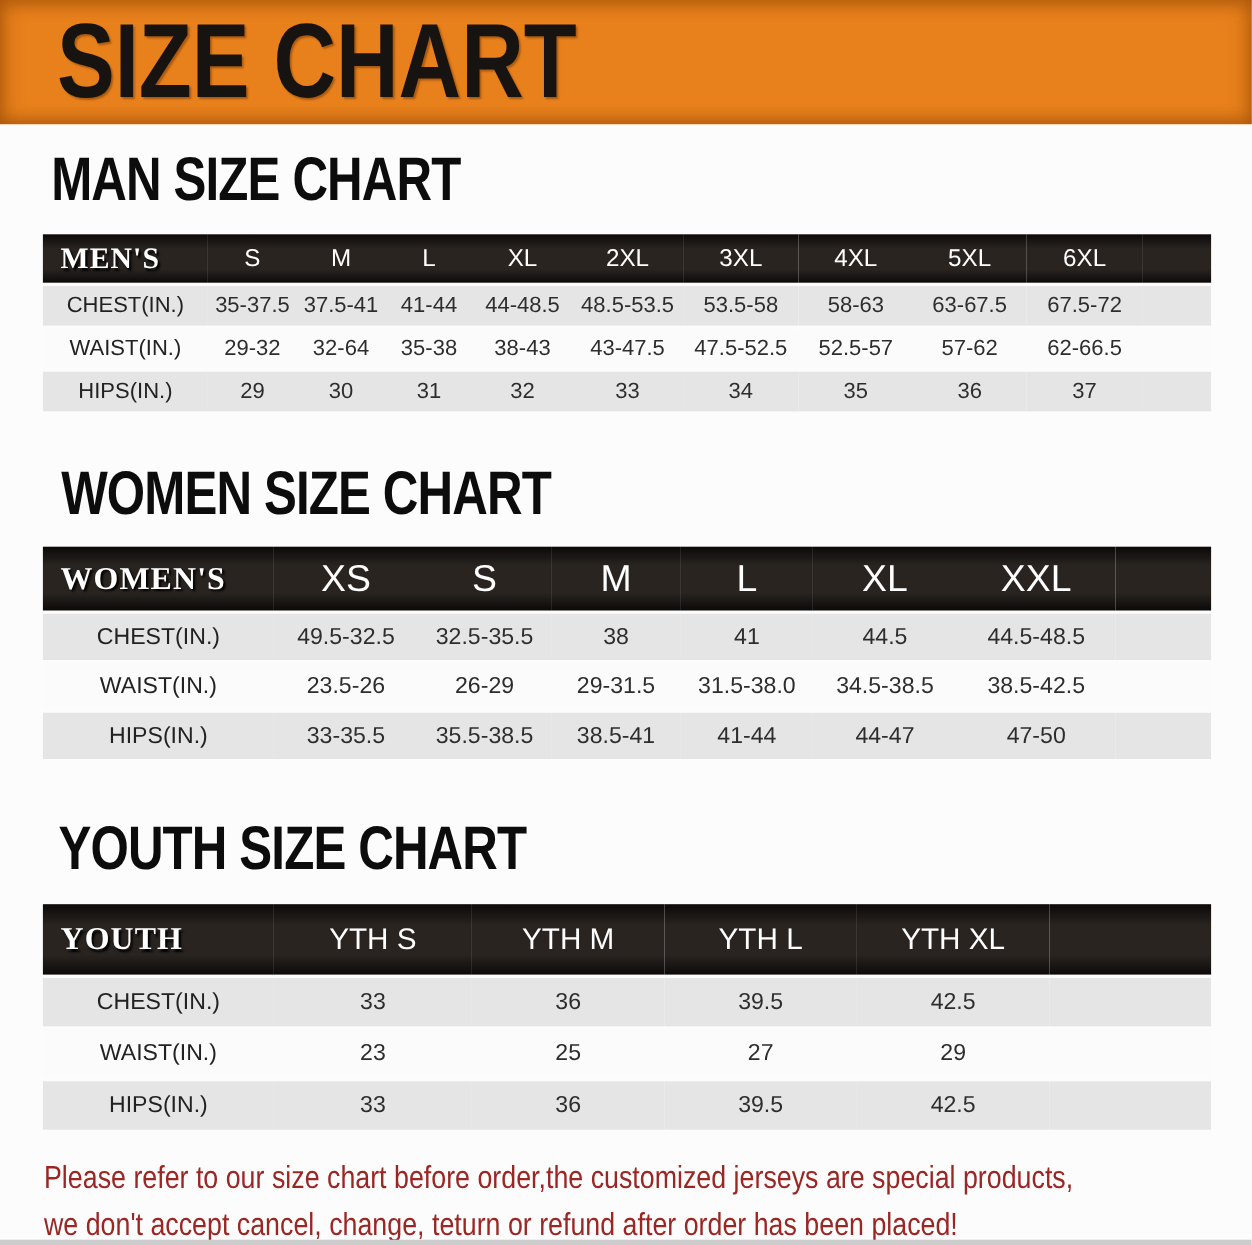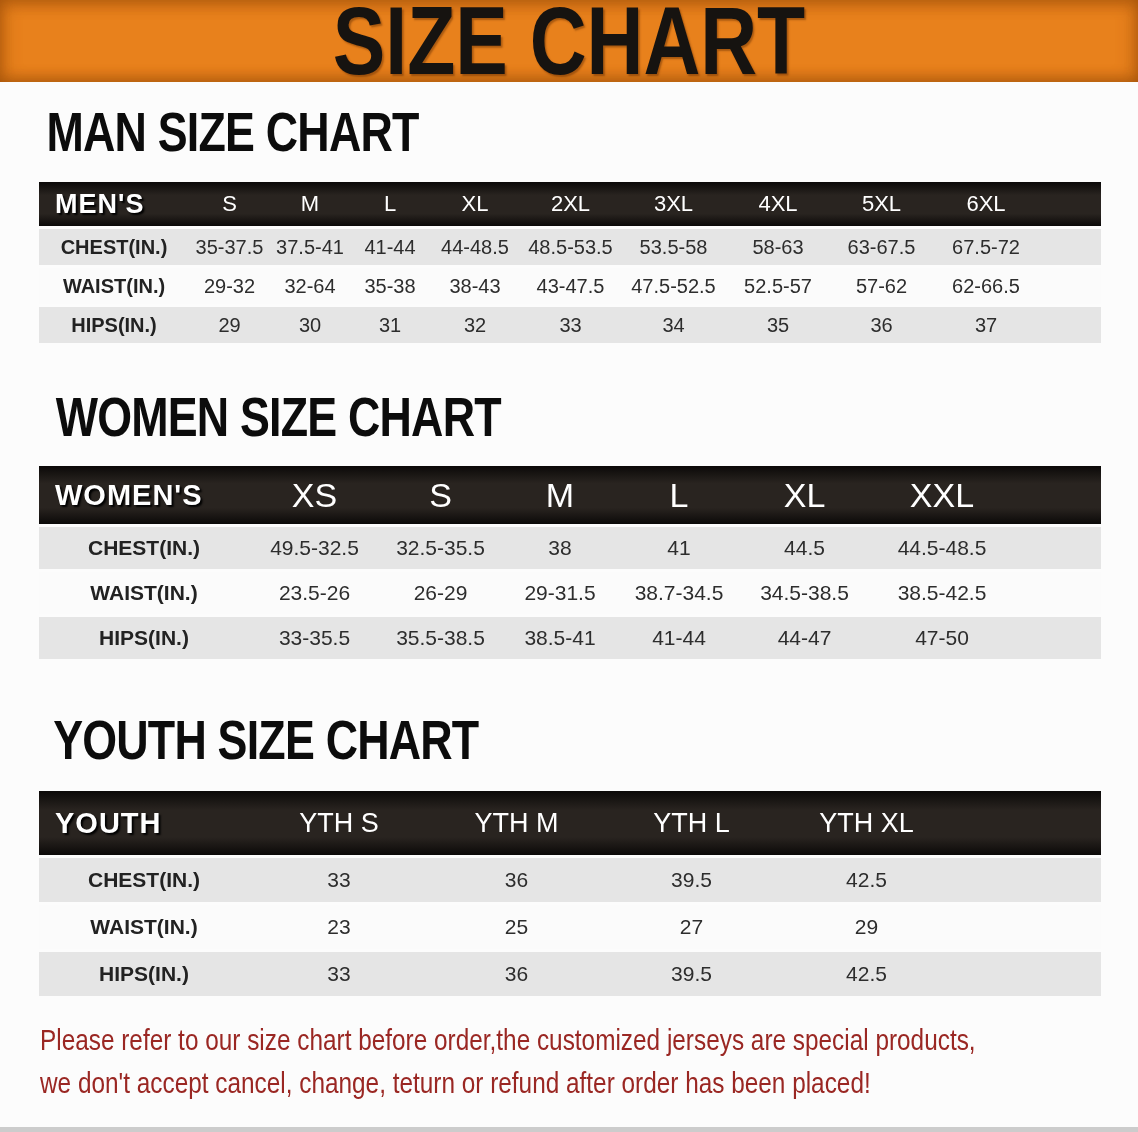--- a/index.html
+++ b/index.html
@@ -4,22 +4,22 @@
 <style>
   html,body{margin:0;padding:0;}
   body{
     width:1138px;height:1132px;
     background:#fcfcfc;
     font-family:"Liberation Sans", sans-serif;
     position:relative;overflow:hidden;
   }
   
   .banner{
-    height:82px;background:#e8811c;
-    display:flex;align-items:center;justify-content:center;
+    height:113px;background:#e8811c;
+    display:flex;align-items:center;justify-content:flex-start;
     box-shadow:inset 0 6px 14px rgba(130,60,0,.30), inset 0 -6px 12px rgba(130,60,0,.28), inset 8px 0 16px rgba(130,60,0,.18), inset -8px 0 16px rgba(130,60,0,.18);
   }
   .banner .banner-text{
     display:inline-block;
     font-size:96px;font-weight:bold;color:#161310;
     transform:scaleX(.82);line-height:.9;
     letter-spacing:0px;white-space:nowrap;
     text-shadow:2px 2px 2px rgba(90,40,0,.45);
   }
   
@@ -37,36 +37,37 @@
     table-layout:fixed;width:1062px;margin-left:39px;
   }
   table.tbl thead th{
     background:linear-gradient(#0b0908, #292420 30%, #292420 72%, #0b0908);
     color:#fff;font-weight:normal;text-align:center;vertical-align:middle;
     overflow:hidden;white-space:nowrap;
   }
   table.tbl thead th:first-child{
     text-align:left;padding-left:16px;font-weight:bold;letter-spacing:1px;
     text-shadow:2px 2px 2px #000;
+    font-family:Liberation Serif, serif;
   }
   table.tbl.men   thead th{height:42px;font-size:22px;}
   table.tbl.men   thead th:first-child{font-size:27px;}
   table.tbl.women thead th{height:56px;font-size:34px;}
   table.tbl.women thead th:first-child{font-size:29px;}
   table.tbl.youth thead th{height:62px;font-size:27px;margin-top:12px;}
   table.tbl.youth thead th:first-child{font-size:29px;}
   table.tbl tbody td{
     text-align:center;vertical-align:middle;color:#2d2d2d;
     background:#fbfbfb;white-space:nowrap;overflow:hidden;
   }
   table.tbl tbody tr:nth-child(odd) td{background:#e5e5e5;}
   table.tbl.men   tbody td{height:34px;font-size:20px;}
   table.tbl.women tbody td{height:40px;font-size:21px;}
   table.tbl.youth tbody td{height:42px;font-size:21px;}
-  table.tbl tbody td:first-child{color:#222;font-weight:bold;}
+  table.tbl tbody td:first-child{color:#222;}
   
   .disclaimer{
     margin:20px 0 0 40px;color:#9a2723;font-size:29px;line-height:43px;
     transform:scaleX(.84);transform-origin:left center;white-space:nowrap;
   }
   
   .bottom-strip{
     position:absolute;left:0;bottom:0;width:100%;height:5px;background:#cccccc;
   }
 </style>
@@ -187,21 +188,21 @@
         <td>41</td>
         <td>44.5</td>
         <td>44.5-48.5</td>
         <td></td>
       </tr>
       <tr>
         <td>WAIST(IN.)</td>
         <td>23.5-26</td>
         <td>26-29</td>
         <td>29-31.5</td>
-        <td>38.7-34.5</td>
+        <td>31.5-38.0</td>
         <td>34.5-38.5</td>
         <td>38.5-42.5</td>
         <td></td>
       </tr>
       <tr>
         <td>HIPS(IN.)</td>
         <td>33-35.5</td>
         <td>35.5-38.5</td>
         <td>38.5-41</td>
         <td>41-44</td>

